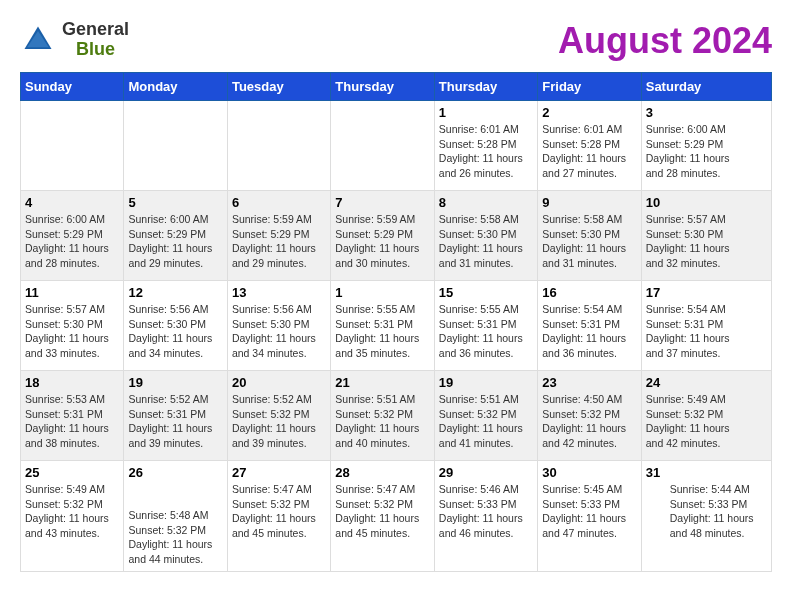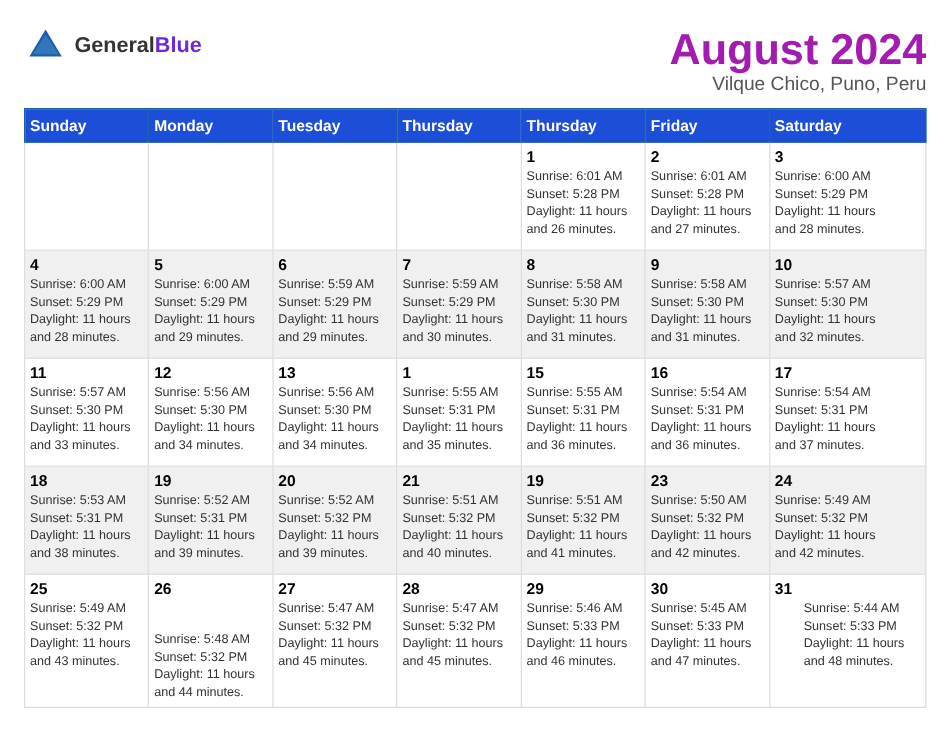--- a/index.html
+++ b/index.html
@@ -16,32 +16,33 @@
       align-items: flex-start;
       margin-bottom: 10px;
     }
     .logo {
       display: flex;
       align-items: center;
       gap: 6px;
     }
     .logo-text {
       display: flex;
-      flex-direction: row;
+      flex-direction: column;
       line-height: 1.1;
     }
     .logo-general {
       font-size: 18px;
       font-weight: bold;
       color: #333;
     }
     .logo-blue {
       font-size: 18px;
       font-weight: bold;
-      color: #6d28d9;
+      color: #4d7c0f;
+      text-align: center;
     }
     .logo-icon {
       width: 36px;
       height: 36px;
     }
     .title-section {
       text-align: right;
     }
     .main-title {
       font-size: 36px;
@@ -105,21 +106,20 @@
       <polygon points="20,5 35,30 5,30" fill="#1a5fa8"></polygon>
       <polygon points="20,10 32,28 8,28" fill="#4a8fd4" opacity="0.5"></polygon>
     </svg>
     <div class="logo-text">
       <span class="logo-general">General</span>
       <span class="logo-blue">Blue</span>
     </div>
   </div>
   <div class="title-section">
     <div class="main-title">August 2024</div>
-    <div class="subtitle">Vilque Chico, Puno, Peru</div>
   </div>
 </div>
 
 <table>
   <thead>
     <tr>
     <th>Sunday</th>
         <th>Monday</th>
         <th>Tuesday</th>
         <th>Thursday</th>
@@ -289,21 +289,21 @@
         </td>
         <td>
           <span class="day-number">19</span>
           <div class="day-info" style="white-space: pre-line;">Sunrise: 5:51 AM
 Sunset: 5:32 PM
 Daylight: 11 hours
 and 41 minutes.</div>
         </td>
         <td>
           <span class="day-number">23</span>
-          <div class="day-info" style="white-space: pre-line;">Sunrise: 5:50 AM
+          <div class="day-info" style="white-space: pre-line;">Sunrise: 4:50 AM
 Sunset: 5:32 PM
 Daylight: 11 hours
 and 42 minutes.</div>
         </td>
         <td>
           <span class="day-number">24</span>
           <div class="day-info" style="white-space: pre-line;">Sunrise: 5:49 AM
 Sunset: 5:32 PM
 Daylight: 11 hours
 and 42 minutes.</div>

